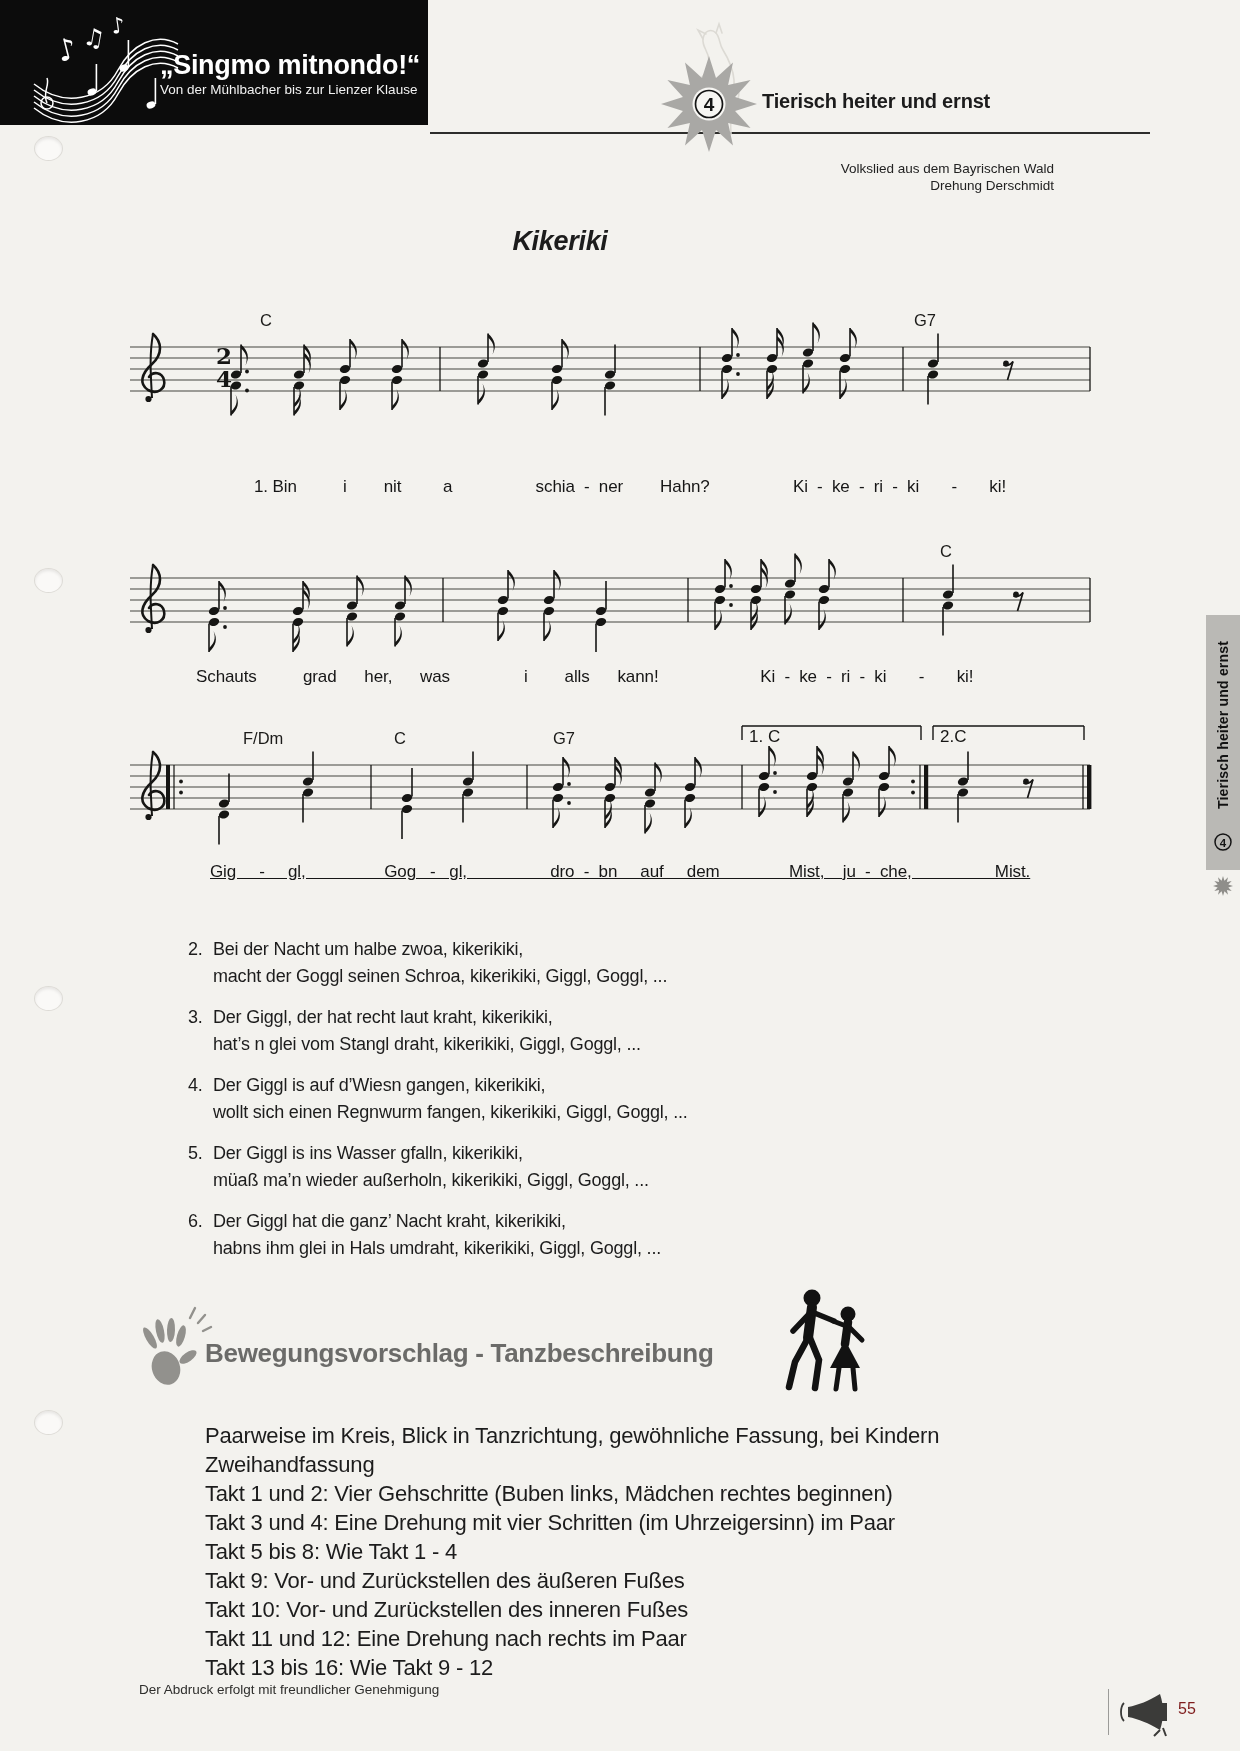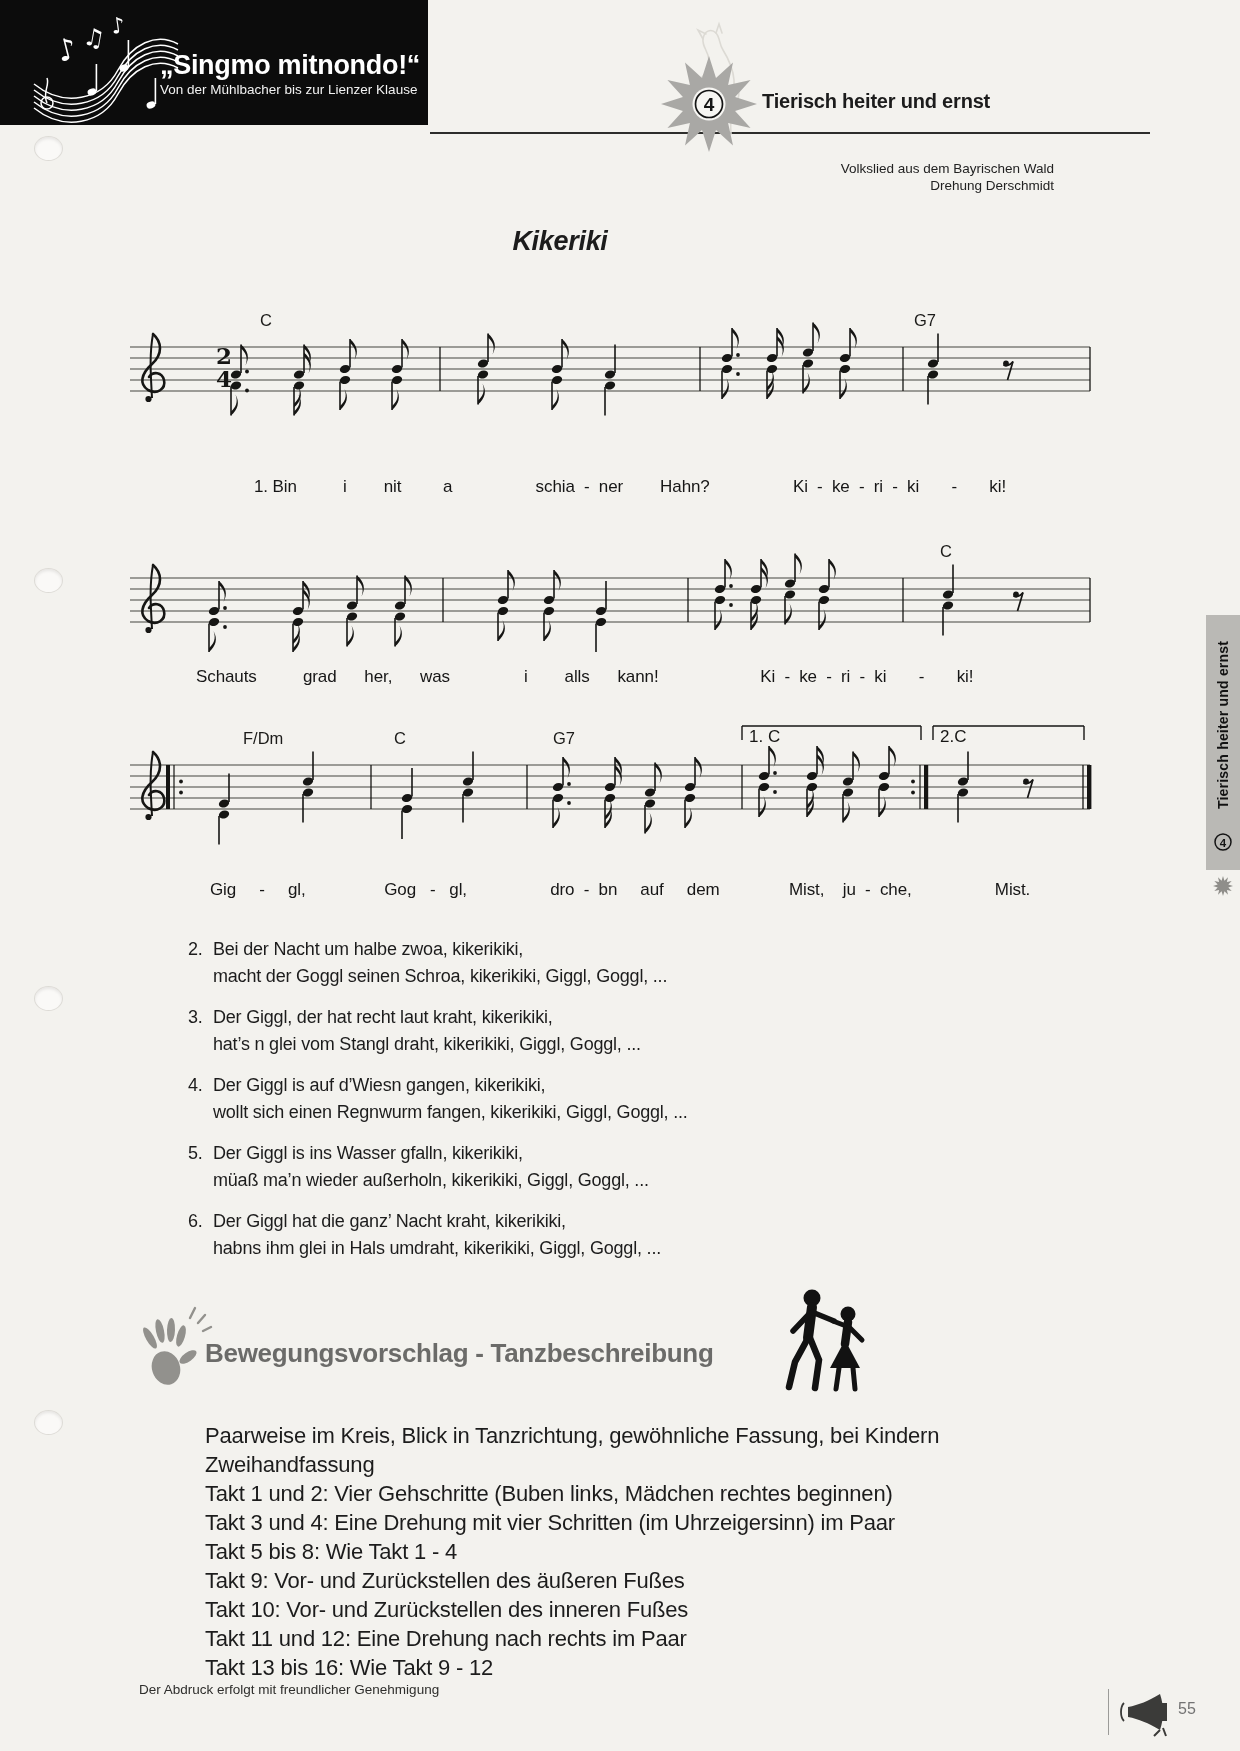--- a/index.html
+++ b/index.html
@@ -18,21 +18,21 @@
   .lyric{position:absolute;font-size:17px;white-space:pre;letter-spacing:-0.1px;color:#161616;}
   
   .verses{position:absolute;left:188px;top:936px;width:720px;}
   .verse{display:flex;margin-bottom:14px;font-size:18px;line-height:27px;letter-spacing:-0.2px;}
   .verse-num{width:25px;flex:none;}
   
   .dance-heading{position:absolute;left:205px;top:1338px;font-size:26px;font-weight:bold;color:#6b6b69;letter-spacing:-0.3px;}
   .dance-lines{position:absolute;left:205px;top:1421px;width:800px;font-size:22px;line-height:29px;letter-spacing:-0.2px;}
   
   .footer-note{position:absolute;left:139px;top:1682px;font-size:13.5px;color:#2e2e2c;}
-  .page-num{position:absolute;left:1178px;top:1700px;width:40px;font-size:16px;color:#737373;}
+  .page-num{position:absolute;left:1178px;top:1700px;width:40px;font-size:16px;color:#7f1d1d;}
   .pagenum-rule{position:absolute;left:1108px;top:1689px;width:1px;height:46px;background:#9b9b98;}
   
   .side-tab{position:absolute;left:1206px;top:615px;width:34px;height:255px;background:#bab9b5;}
   .side-tab-label{position:absolute;left:1206px;top:622px;width:34px;height:205px;display:flex;align-items:center;justify-content:center;
       writing-mode:vertical-rl;transform:rotate(180deg);font-size:14px;font-weight:bold;color:#121212;letter-spacing:0.2px;}
   
   .hole{position:absolute;left:34px;width:27px;height:23px;border-radius:50%;background:#faf9f7;border:1px solid #dddbd6;box-shadow:inset 0 2px 3px rgba(0,0,0,0.08);}
   svg{display:block;}
   #notation-svg{position:absolute;left:0;top:0;pointer-events:none;}
   .decor{pointer-events:none;}
@@ -400,21 +400,21 @@
         <line x1="968" y1="780" x2="968" y2="751.5" stroke="#161614" stroke-width="1.6"></line>
         <line x1="958" y1="794" x2="958" y2="822.5" stroke="#161614" stroke-width="1.6"></line>
         <circle cx="1026" cy="781.5" r="2.9" fill="#161614"></circle>
         <path d="M 1033 779.5 C 1030 783.5 1026 784.5 1023.5 783" fill="none" stroke="#161614" stroke-width="1.7"></path>
         <line x1="1033" y1="779.5" x2="1027.5" y2="798" stroke="#161614" stroke-width="1.7"></line>
       </g>
     </svg>
 
   <div class="lyric" style="left:214px;top:477px;margin-left:40px;">1. Bin          i        nit         a                  schia  -  ner        Hahn?                  Ki  -  ke  -  ri  -  ki       -       ki!</div>
   <div class="lyric" style="left:196px;top:667px;">Schauts          grad      her,      was                i        alls      kann!                      Ki  -  ke  -  ri  -  ki       -       ki!</div>
-  <div class="lyric" style="left:210px;top:880px;">Gig     -     gl,                 Gog   -   gl,                  dro  -  bn     auf     dem               Mist,    ju  -  che,                  Mist.</div>
+  <div class="lyric" style="left:210px;top:862px;text-decoration:underline;">Gig     -     gl,                 Gog   -   gl,                  dro  -  bn     auf     dem               Mist,    ju  -  che,                  Mist.</div>
 
   <div class="verses">
     <div class="verse">
       <div class="verse-num">2.</div>
       <div>
         <div>Bei der Nacht um halbe zwoa, kikerikiki,</div>
         <div>macht der Goggl seinen Schroa, kikerikiki, Giggl, Goggl, ...</div>
       </div>
     </div>
     <div class="verse">

